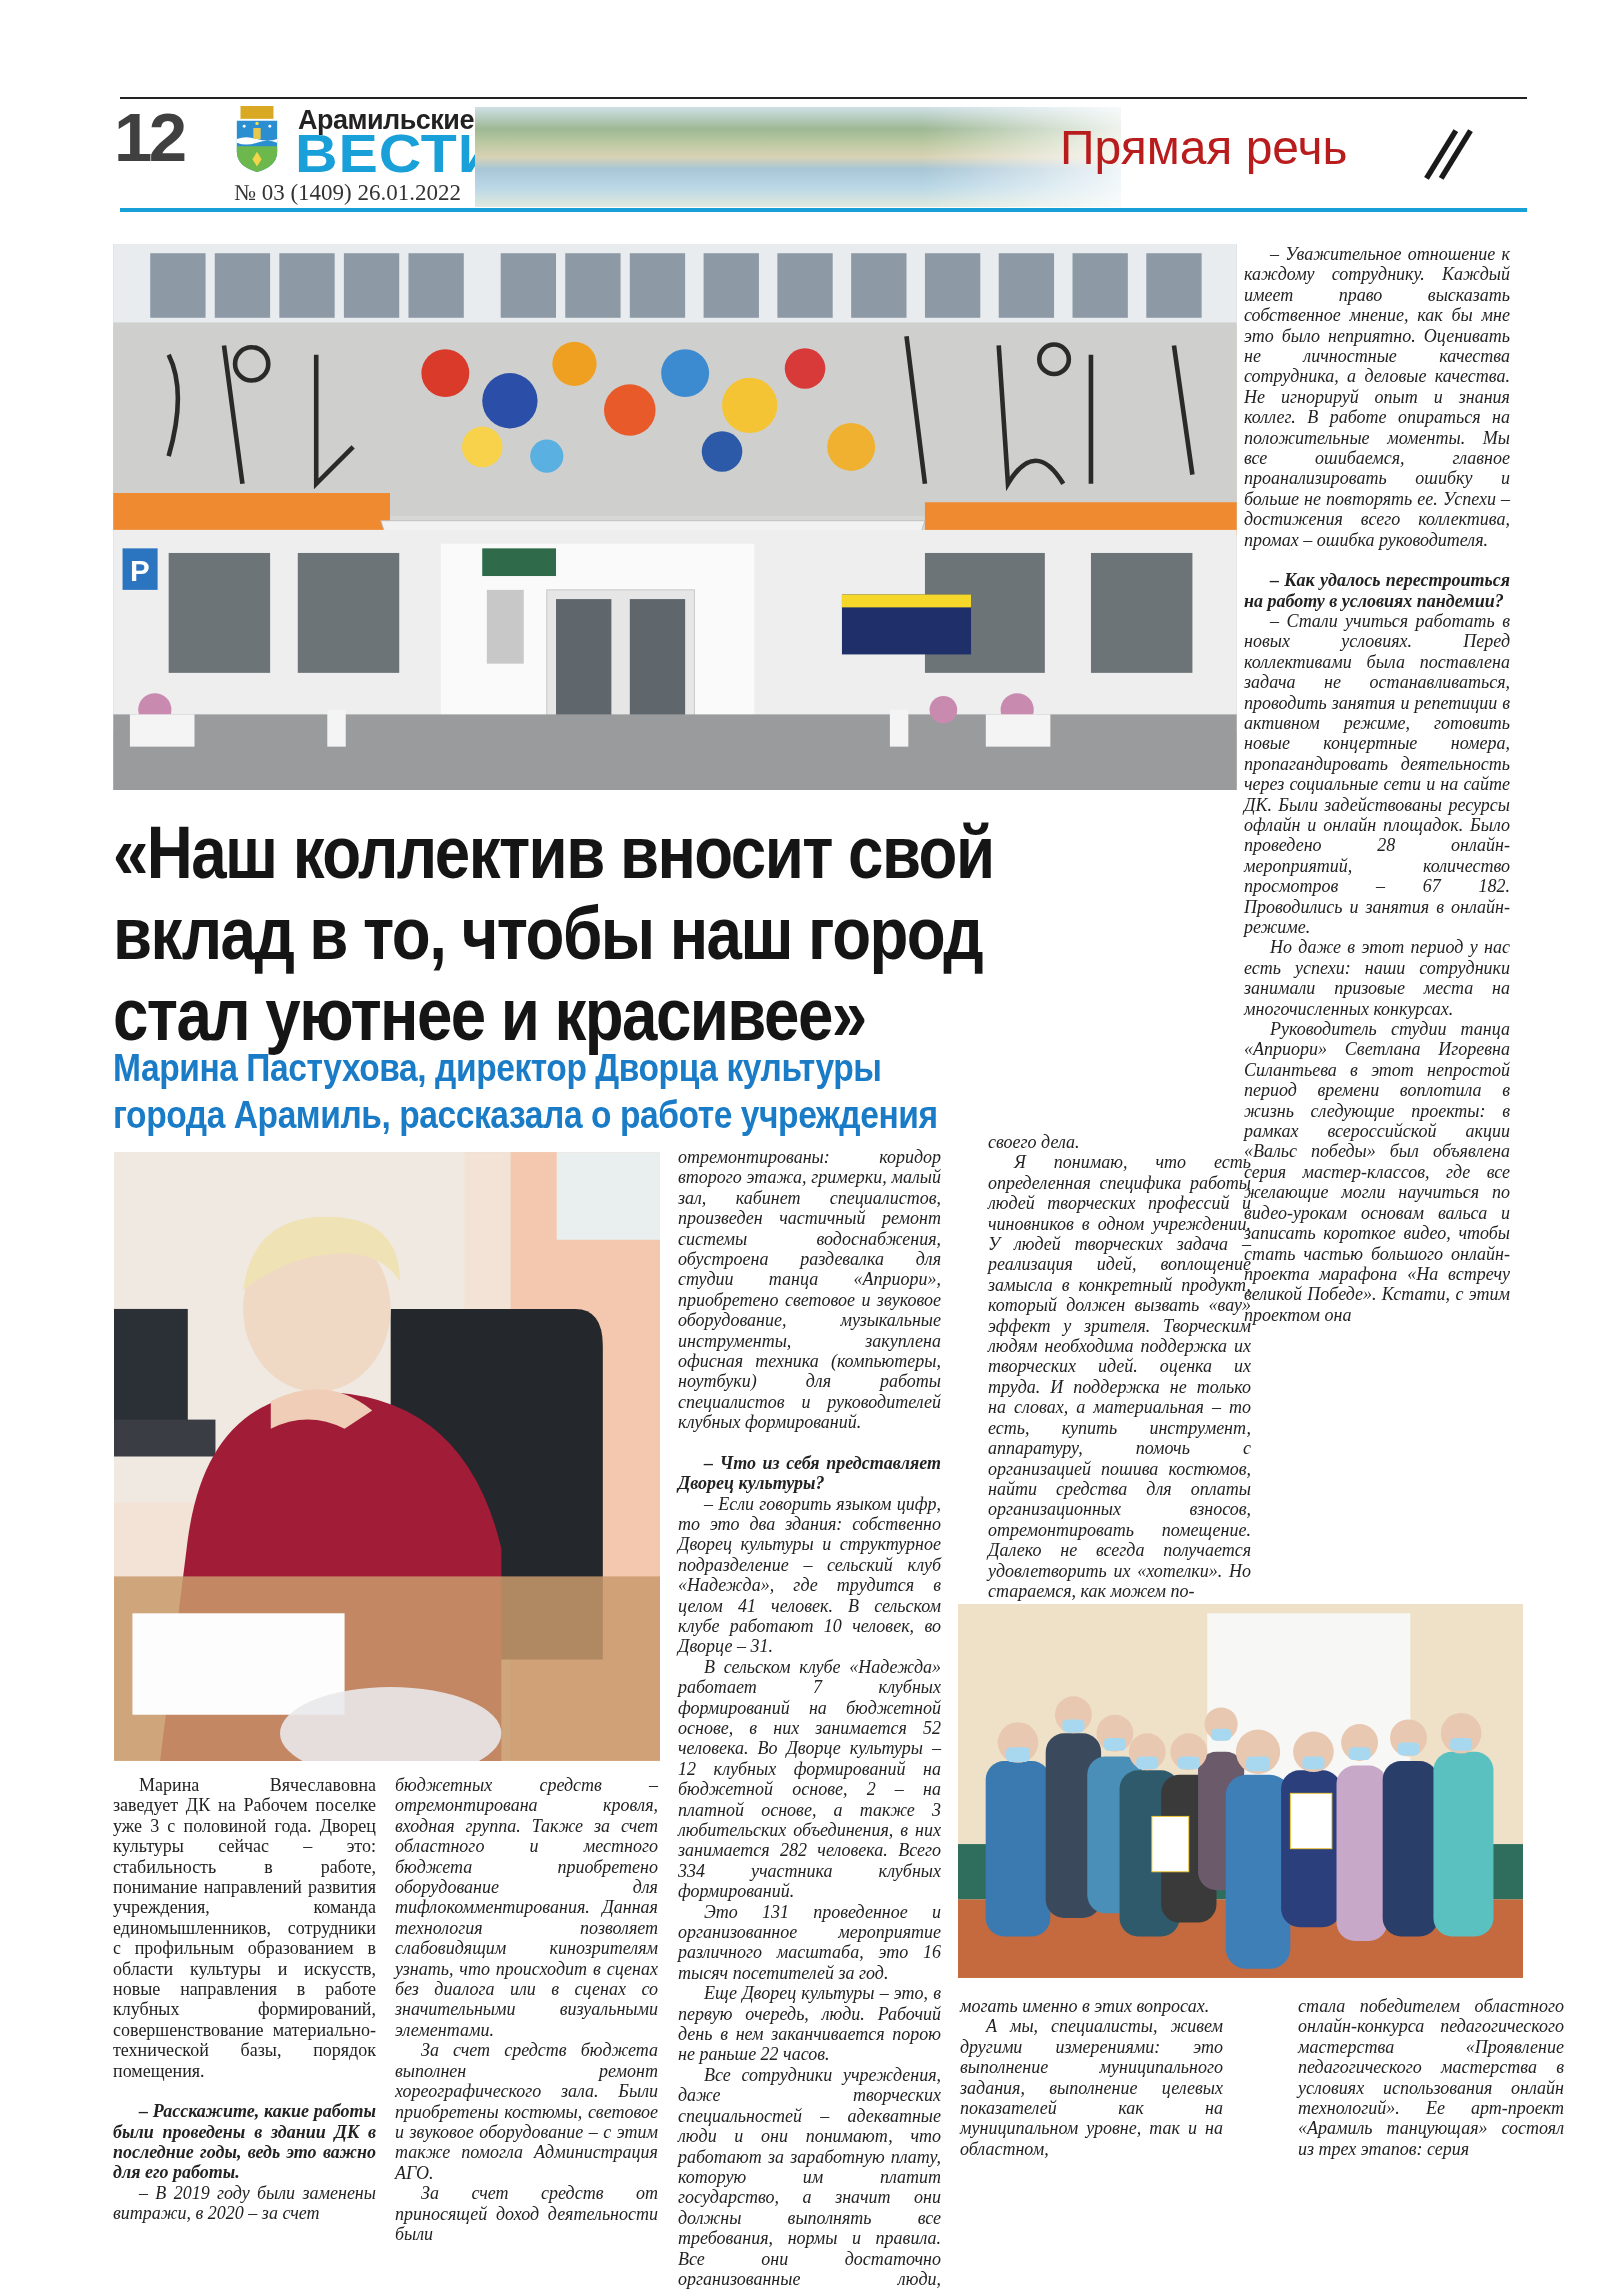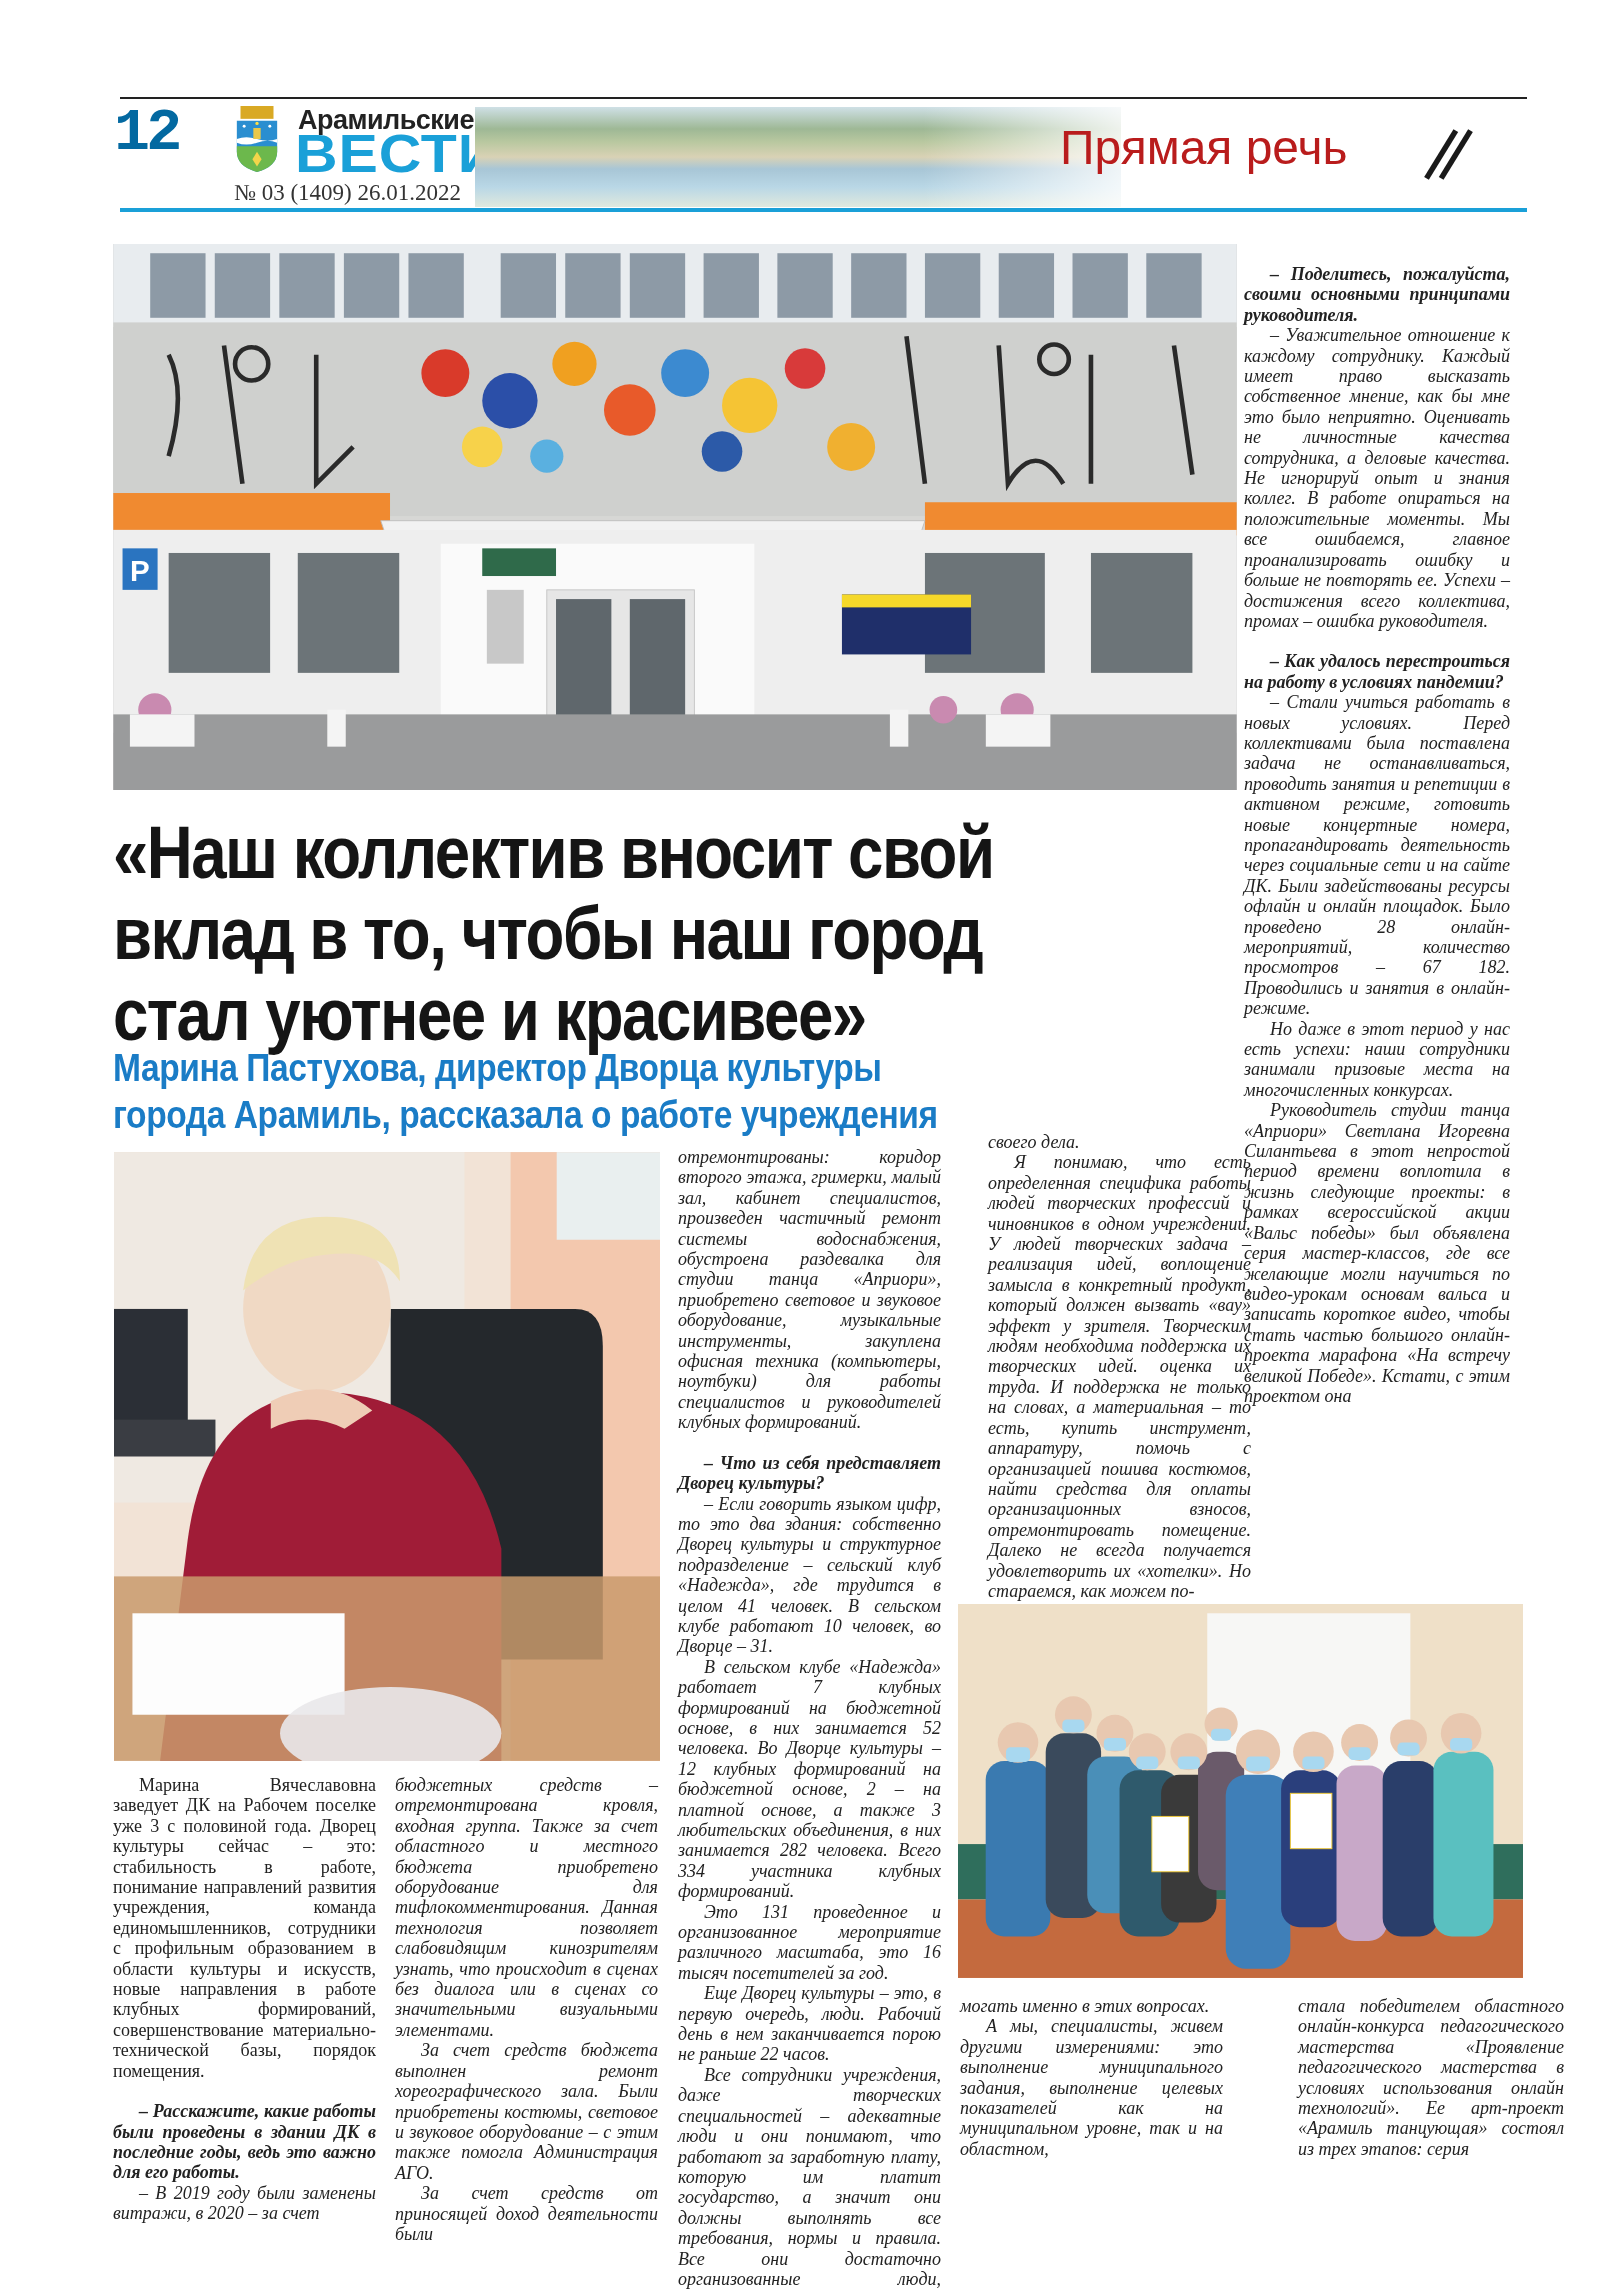--- a/index.html
+++ b/index.html
@@ -1,21 +1,21 @@
 <!DOCTYPE html>
 <html style="font-size:14.8px"><head>
 <meta charset="utf-8">
 <style>
   html,body{margin:0;padding:0;background:#fff;}
   body{width:1619px;height:2290px;position:relative;overflow:hidden;font-family:"Liberation Serif","DejaVu Serif",serif;color:#222;}
   .abs{position:absolute;}
   
   .top-rule{left:120px;top:97px;width:1407px;height:1.8px;background:#222;}
   .blue-rule{left:120px;top:208px;width:1407px;height:3.7px;background:#1aa0d8;}
-  .page-num{left:114px;top:103px;font-family:Liberation Mono, monospace;font-weight:bold;font-size:60px;letter-spacing:-3.7px;color:#0369a1;line-height:1;}
+  .page-num{left:114px;top:103px;font-family:Liberation Sans, sans-serif;font-weight:bold;font-size:69px;letter-spacing:-3.7px;color:#404040;line-height:1;}
   .crest{left:235px;top:106px;width:44px;height:66px;}
   .brand-small{left:298px;top:105px;font-family:"Liberation Sans","DejaVu Sans",sans-serif;font-size:27px;font-weight:bold;color:#222;letter-spacing:-0.5px;}
   .brand-big{left:295px;top:127px;font-family:"Liberation Sans","DejaVu Sans",sans-serif;font-size:59px;font-weight:bold;color:#1aa0d8;letter-spacing:0.9px;line-height:1;transform:scaleY(0.92);transform-origin:top left;}
   .issue{left:234px;top:180px;font-family:"Liberation Serif",serif;font-size:23px;color:#333;}
   .banner-img{left:475px;top:107px;width:646px;height:100px;background:linear-gradient(180deg,#cfe0e6 0%,#9eb895 22%,#b9c8a0 35%,#d9d2b5 50%,#a8c6d6 62%,#b9d7e6 80%,#dfe9de 100%);}
   .banner-fade{left:923px;top:107px;width:240px;height:100px;background:linear-gradient(90deg,rgba(255,255,255,0),#fff);}
   .section-title{left:1060px;top:120px;font-family:"Liberation Sans","DejaVu Sans",sans-serif;font-size:48px;color:#b91c1c;}
   .slash{left:1421px;top:127px;width:55px;height:55px;}
   
   .photo-building{left:113px;top:244px;width:1124px;height:546px;overflow:hidden;background:#d7d7d5;}
@@ -244,21 +244,20 @@
     <rect x="360" y="205" width="45" height="60" fill="#fff" stroke="#f0c830"></rect>
   </svg>
 </div>
 
 <div class="col it" style="left:960px;top:1996px;width:263px;">
   <p class="noind">могать именно в этих вопросах.</p>
   <p>А мы, специалисты, живем другими измерениями: это выполнение муниципального задания, выполнение целевых показателей как на муниципальном уровне, так и на областном,</p>
 </div>
 
 <div class="col it" style="left:1244px;top:244px;width:266px;">
-  <p class="q">– Поделитесь, пожалуйста, своими основными принципами руководителя.</p>
   <p>– Уважительное отношение к каждому сотруднику. Каждый имеет право высказать собственное мнение, как бы мне это было неприятно. Оценивать не личностные качества сотрудника, а деловые качества. Не игнорируй опыт и знания коллег. В работе опираться на положительные моменты. Мы все ошибаемся, главное проанализировать ошибку и больше не повторять ее. Успехи – достижения всего коллектива, промах – ошибка руководителя.</p>
   <p class="q">– Как удалось перестроиться на работу в условиях пандемии?</p>
   <p>– Стали учиться работать в новых условиях. Перед коллективами была поставлена задача не останавливаться, проводить занятия и репетиции в активном режиме, готовить новые концертные номера, пропагандировать деятельность через социальные сети и на сайте ДК. Были задействованы ресурсы офлайн и онлайн площадок. Было проведено 28 онлайн-мероприятий, количество просмотров – 67 182. Проводились и занятия в онлайн-режиме.</p>
   <p>Но даже в этот период у нас есть успехи: наши сотрудники занимали призовые места на многочисленных конкурсах.</p>
   <p>Руководитель студии танца «Априори» Светлана Игоревна Силантьева в этот непростой период времени воплотила в жизнь следующие проекты: в рамках всероссийской акции «Вальс победы» был объявлена серия мастер-классов, где все желающие могли научиться по видео-урокам основам вальса и записать короткое видео, чтобы стать частью большого онлайн-проекта марафона «На встречу великой Победе». Кстати, с этим проектом она</p>
 </div>
 
 <div class="col it" style="left:1298px;top:1996px;width:266px;">
   <p class="noind">стала победителем областного онлайн-конкурса педагогического мастерства «Проявление педагогического мастерства в условиях использования онлайн технологий». Ее арт-проект «Арамиль танцующая» состоял из трех этапов: серия</p>
 </div>

